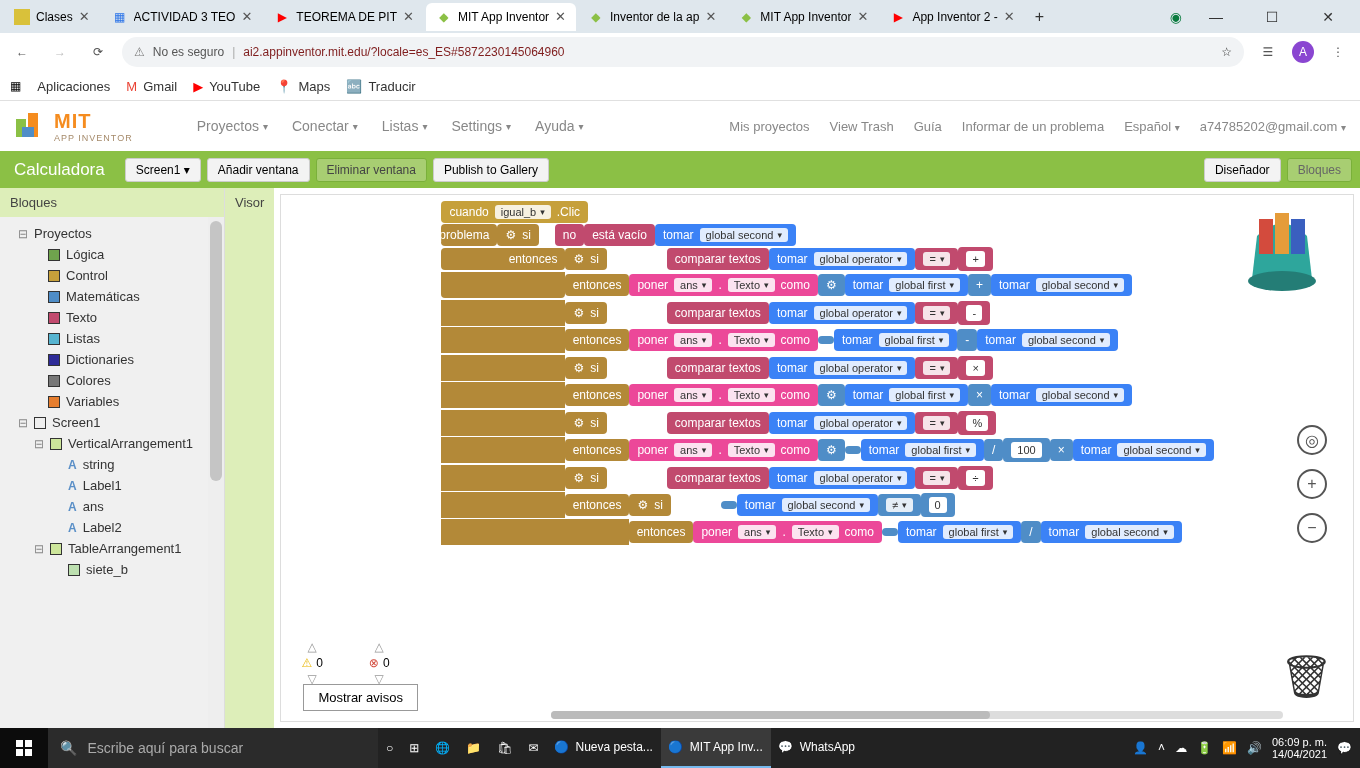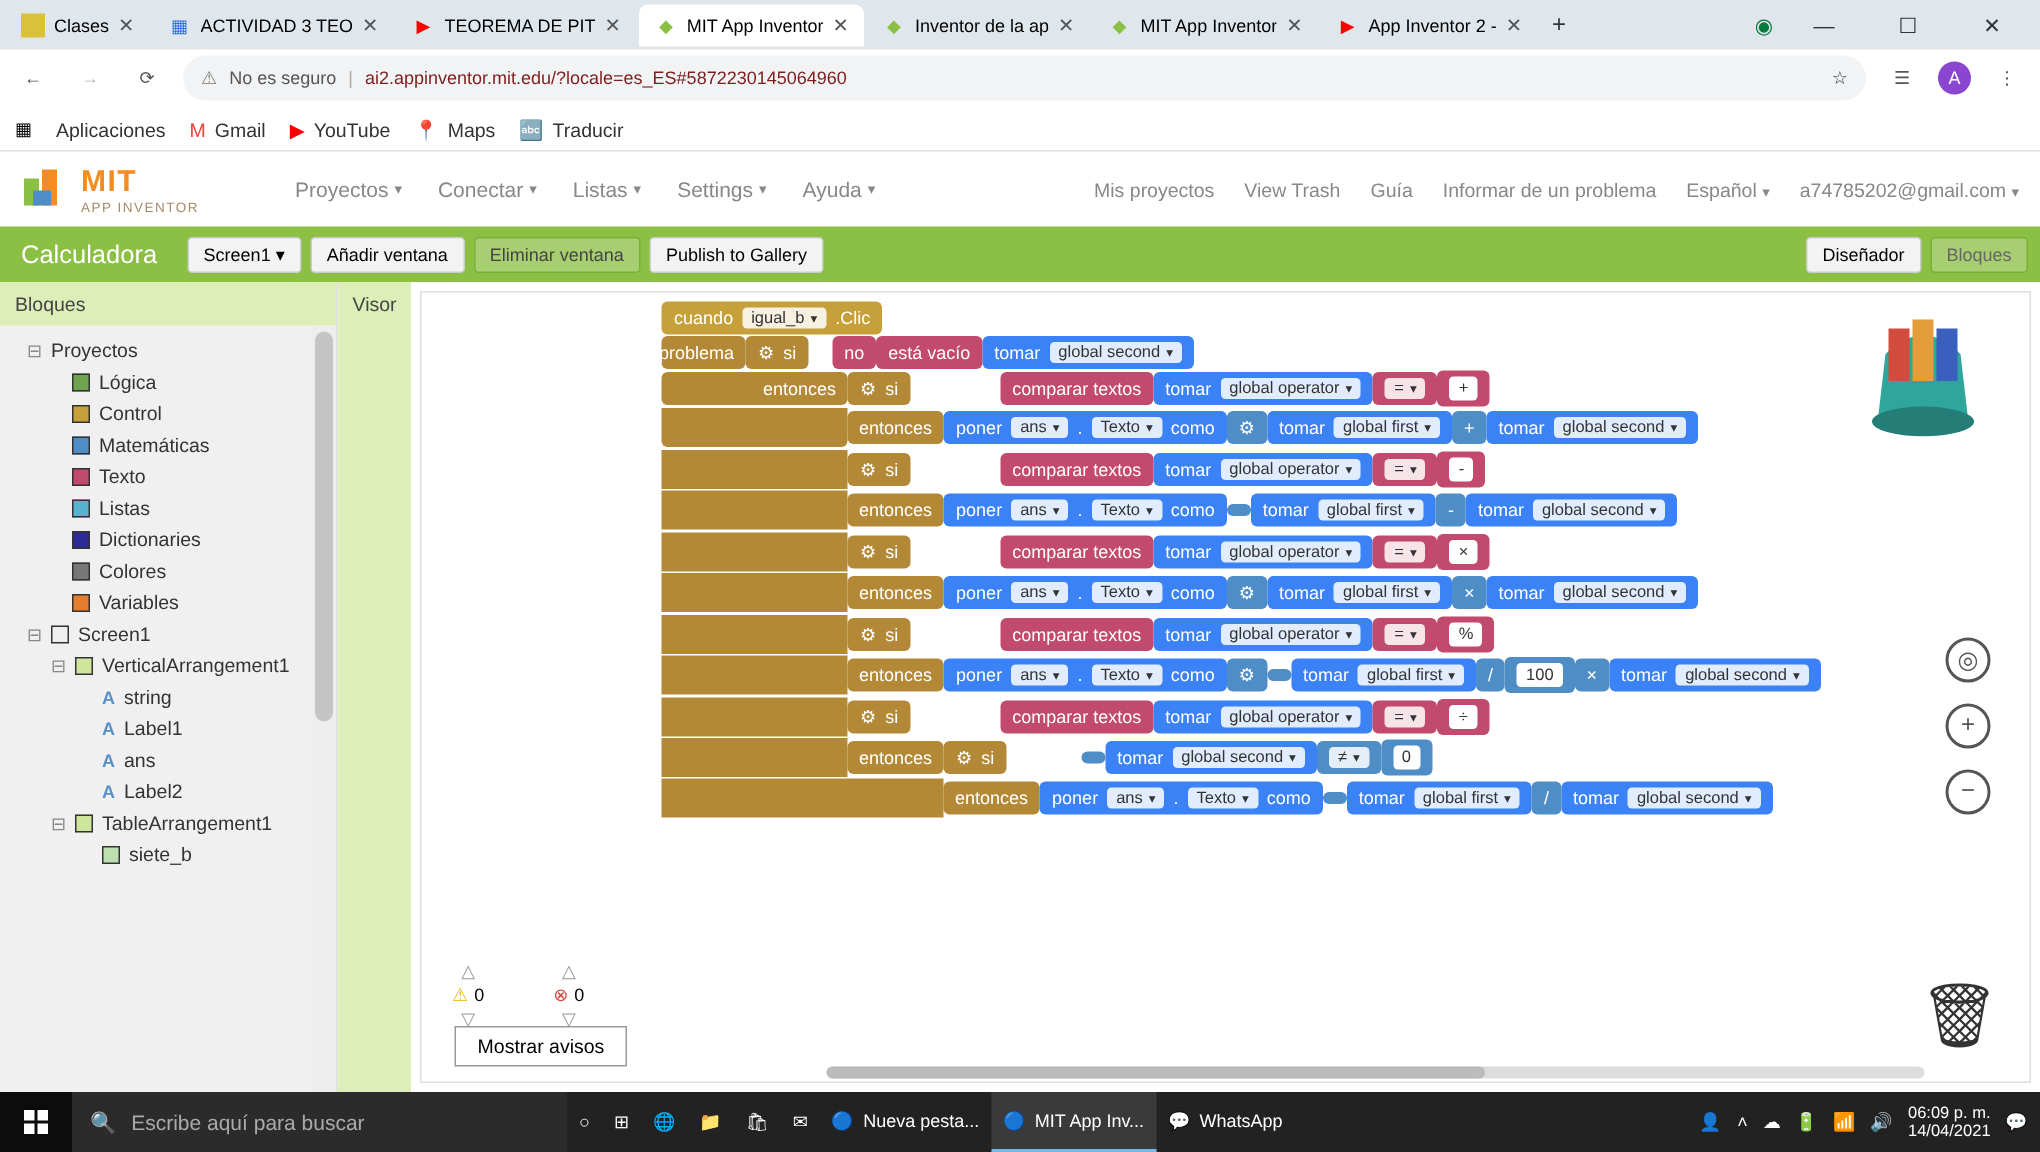--- a/index.html
+++ b/index.html
@@ -48,21 +48,21 @@
   .ind2{padding-left:64px}
   .ind3{padding-left:14px}
   .main{flex:1;display:flex;flex-direction:row;min-width:0}
   .mainhdr{background:#ddeeb9;padding:7px 10px;font-size:13px;color:#444}
   .canvas{flex:1;background:#fff;margin:6px;border:1px solid #ddd;position:relative;overflow:hidden}
   .blocks{position:absolute;left:160px;top:6px}
   .bk{border-radius:4px;padding:4px 8px;display:inline-flex;align-items:center;gap:6px;color:#fff;font-size:12px;font-weight:500;white-space:nowrap}
   .mustard{background:#c6a03b}
   .brown{background:#b38938}
   .blue{background:#4f8dc7}
-  .green{background:#3b82f6}
+  .green{background:#ec4899}
   .pink{background:#c14a6e}
   .orange{background:#3b82f6}
   .row{display:flex;align-items:center;margin-bottom:1px}
   .dd{background:rgba(255,255,255,0.85);color:#333;padding:1px 6px;border-radius:3px;font-size:11px;display:inline-flex;align-items:center;gap:2px}
   .dd::after{content:"▾";font-size:9px;color:#333;margin-left:2px}
   .gear{font-size:12px}
   .lbl-w{background:#fff;color:#333;padding:2px 6px;border-radius:3px;font-size:11px}
   .sec{margin-bottom:2px}
   .warnbox{position:absolute;left:20px;bottom:35px;display:flex;gap:46px}
   .wcol{display:flex;flex-direction:column;align-items:center;gap:2px}

